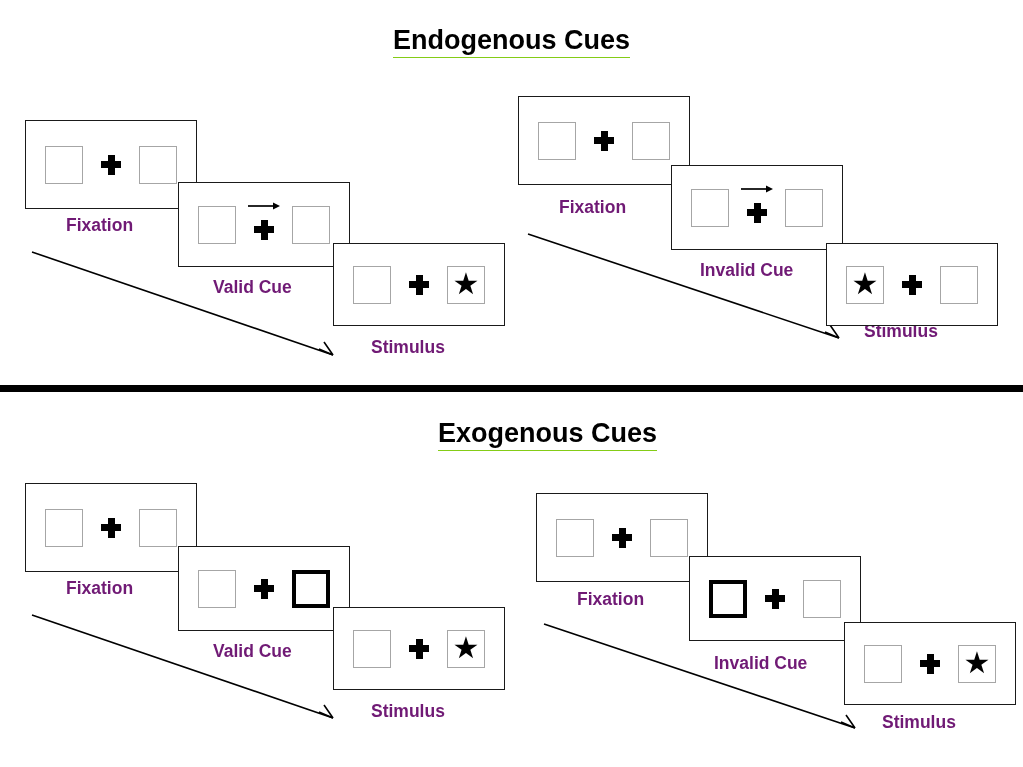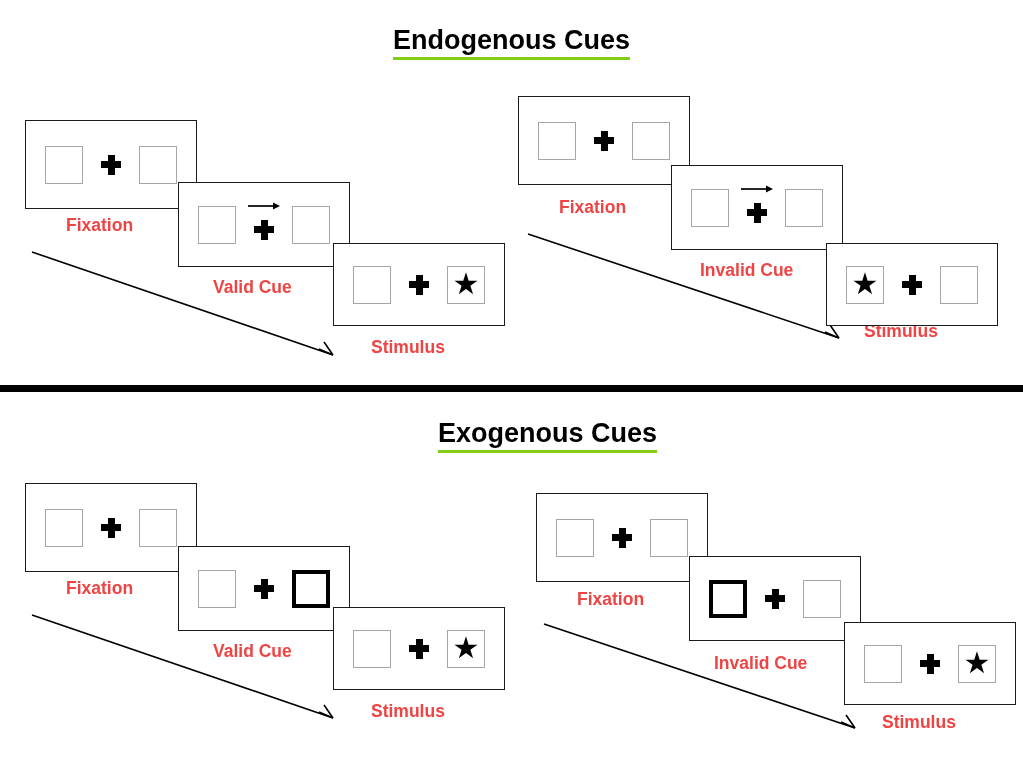--- a/index.html
+++ b/index.html
@@ -21,21 +21,21 @@
     position: absolute;
     left: 0;
     width: 1023px;
     text-align: center;
     font-size: 27px;
     font-weight: bold;
     letter-spacing: 0px;
     color: #000000;
   }
   .section-title span {
-    border-bottom: 3px solid #84cc16;
+    border-bottom: 1px solid #84cc16;
     padding-bottom: 1px;
     display: inline-block;
   }
 
   
   .divider {
     position: absolute;
     left: 0;
     width: 1023px;
     height: 7px;
@@ -125,21 +125,21 @@
     transform: translateX(-50%);
     width: 34px;
     height: 12px;
   }
 
   
   .caption {
     position: absolute;
     font-size: 17.5px;
     font-weight: bold;
-    color: #ef4444;
+    color: #701a75;
     white-space: nowrap;
     z-index: 4;
   }
 </style>
 </head>
 <body>
 
 <div class="section-title" style="top:25px;">
   <span>Endogenous Cues</span>
 </div>

